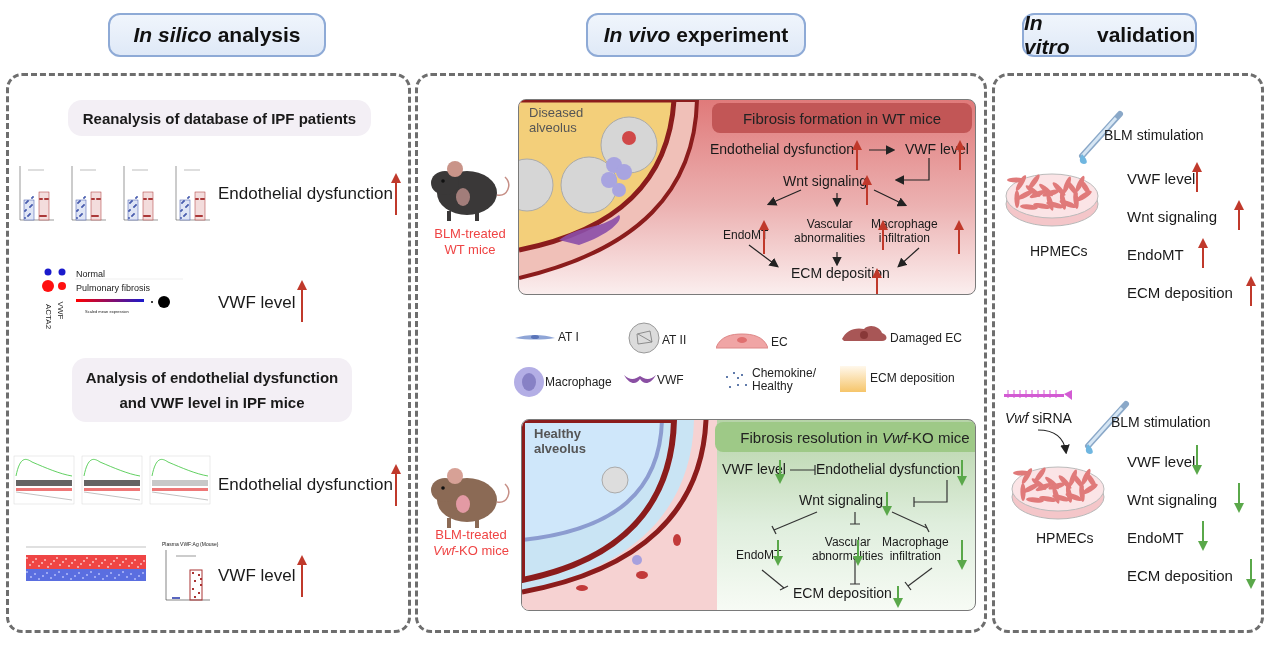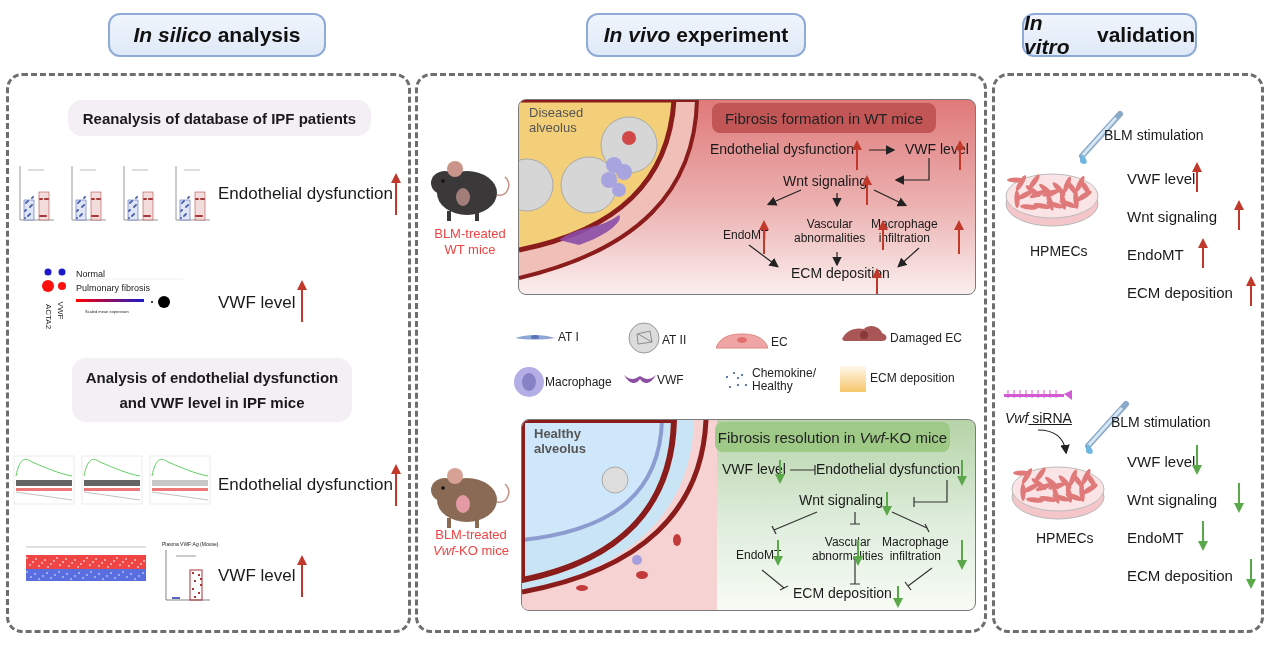--- a/index.html
+++ b/index.html
@@ -381,21 +381,21 @@
     <circle cx="105" cy="72" r="8" fill="#a8a4e0"></circle>
     <circle cx="90" cy="80" r="8" fill="#a8a4e0"></circle>
     <circle cx="100" cy="90" r="7" fill="#a8a4e0"></circle>
     <circle cx="110" cy="38" r="7" fill="#d04848"></circle>
     <path d="M40,140 C60,125 80,130 100,115 C105,120 90,135 60,145 z" fill="#8b4ea8" opacity="0.9"></path>
   </svg>
   <div class="abs" style="left:10px;top:5px;font-weight:normal;font-size:13px;color:#555;line-height:15px;">
     <div>Diseased</div>
     <div>alveolus</div>
   </div>
-  <div class="scene-title" style="left:193px;top:3px;width:224px;height:30px;background:#c25656;color:#222;">Fibrosis formation in WT mice</div>
+  <div class="scene-title" style="left:193px;top:3px;width:260px;height:30px;background:#c25656;color:#222;">Fibrosis formation in WT mice</div>
 
   <div class="lbl-xs" style="left:191px;top:42px;font-size:14px;">Endothelial dysfunction</div>
   <div class="lbl-xs" style="left:386px;top:42px;font-size:14px;">VWF level</div>
   <div class="lbl-xs" style="left:264px;top:74px;font-size:14px;">Wnt signaling</div>
   <div class="lbl-xs" style="left:204px;top:128px;">EndoMT</div>
   <div class="lbl-xs" style="left:275px;top:117px;text-align:center;">
     <div>Vascular</div>
     <div>abnormalities</div>
   </div>
   <div class="lbl-xs" style="left:352px;top:117px;text-align:center;">
@@ -506,21 +506,21 @@
     <circle cx="93" cy="60" r="13" fill="#ddd" stroke="#aaa"></circle>
     <ellipse cx="120" cy="155" rx="6" ry="4" fill="#c23a3a"></ellipse>
     <ellipse cx="155" cy="120" rx="4" ry="6" fill="#c23a3a"></ellipse>
     <circle cx="115" cy="140" r="5" fill="#a7a0de"></circle>
     <ellipse cx="60" cy="168" rx="6" ry="3" fill="#c23a3a"></ellipse>
   </svg>
   <div class="abs" style="left:12px;top:6px;font-weight:bold;font-size:13px;color:#555;line-height:15px;">
     <div>Healthy</div>
     <div>alveolus</div>
   </div>
-  <div class="scene-title" style="left:193px;top:2px;width:235px;height:30px;background:#9ec987;color:#222;">
+  <div class="scene-title" style="left:193px;top:2px;width:280px;height:30px;background:#9ec987;color:#222;">
     <span style="white-space:pre;">Fibrosis resolution in </span>
       <i>Vwf</i>
       <span>-KO mice</span>
   </div>
 
   <div class="lbl-xs" style="left:200px;top:42px;font-size:14px;">VWF level</div>
   <div class="lbl-xs" style="left:294px;top:42px;font-size:14px;">Endothelial dysfunction</div>
   <div class="lbl-xs" style="left:277px;top:73px;font-size:14px;">Wnt signaling</div>
   <div class="lbl-xs" style="left:214px;top:128px;">EndoMT</div>
   <div class="lbl-xs" style="left:290px;top:115px;text-align:center;">
@@ -637,21 +637,21 @@
       <line x1="16" y1="0" x2="16" y2="8"></line>
       <line x1="22" y1="0" x2="22" y2="8"></line>
       <line x1="28" y1="0" x2="28" y2="8"></line>
       <line x1="34" y1="0" x2="34" y2="8"></line>
       <line x1="40" y1="0" x2="40" y2="8"></line>
       <line x1="46" y1="0" x2="46" y2="8"></line>
       <line x1="52" y1="0" x2="52" y2="8"></line>
     </g>
     <path d="M60,4 L68,0 L68,10 z" fill="#d35bd3"></path>
   </svg>
-<div class="lbl" style="left:1005px;top:410px;font-size:14px;"><i>Vwf</i><span style="white-space:pre;text-decoration:underline;"> siRNA</span></div>
+<div class="lbl" style="left:1005px;top:410px;font-size:14px;"><i>Vwf</i><span style="white-space:pre;"> siRNA</span></div>
 <svg class="abs" style="left:1036px;top:428px;" width="36" height="30">
     <path d="M2,2 C20,2 28,10 30,24" fill="none" stroke="#222" stroke-width="1.2" marker-end="url(#ah)"></path>
   </svg>
 <svg class="abs" style="left:1082px;top:400px;" width="48" height="54">
     <line x1="6" y1="46" x2="44" y2="4" stroke="#8aa8c8" stroke-width="6" stroke-linecap="round"></line>
     <line x1="6" y1="46" x2="40" y2="8" stroke="#d6e6f4" stroke-width="3"></line>
     <path d="M6,44 C2,50 4,54 8,54 C12,54 12,50 6,44 z" fill="#6fb6e0"></path>
   </svg>
 <div class="lbl" style="left:1111px;top:414px;font-size:14px;">BLM stimulation</div>
 <svg class="abs" style="left:1010px;top:455px;" width="96" height="72" viewBox="0 0 96 72">

